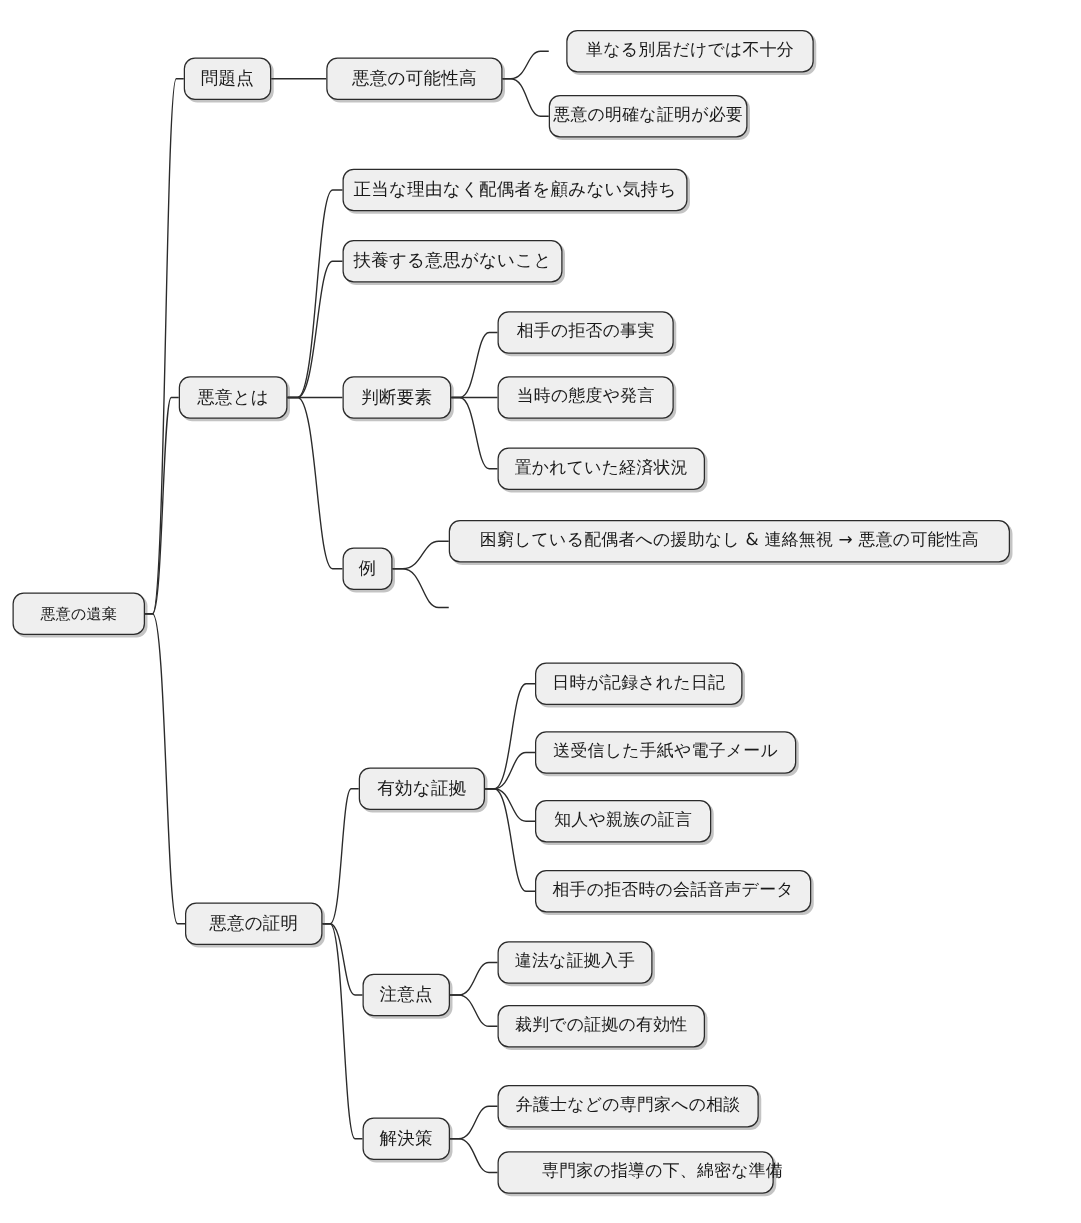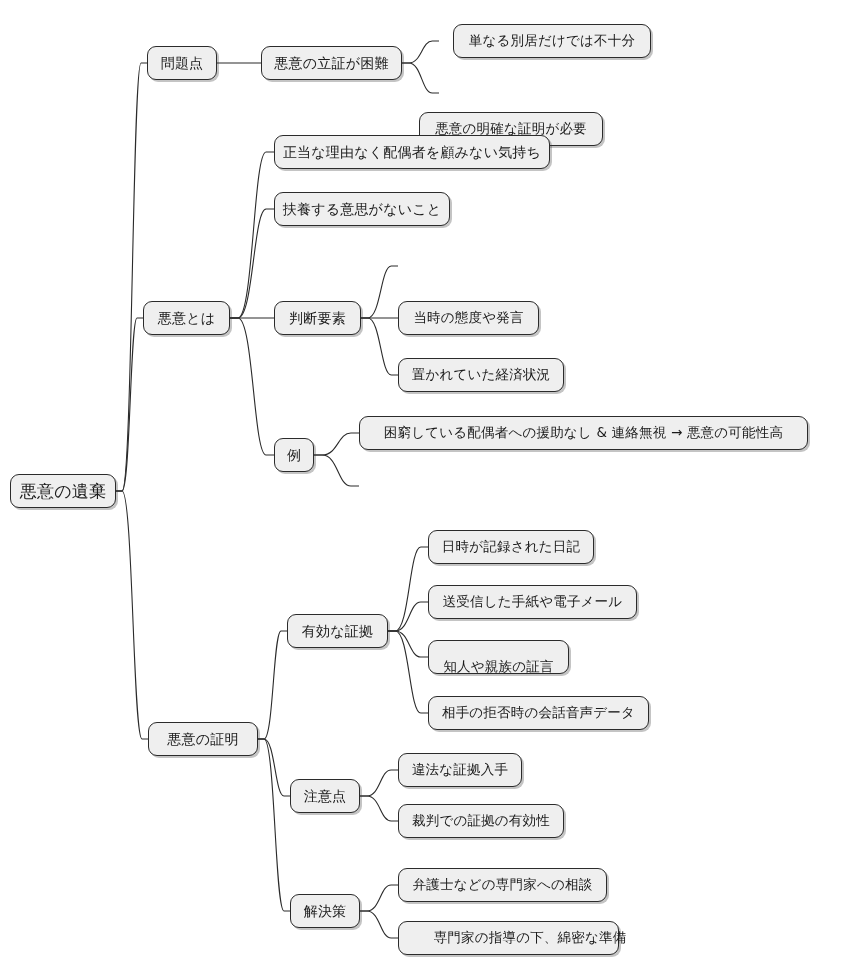--- a/index.html
+++ b/index.html
@@ -50,21 +50,21 @@
     color: #1a1a1a;
     font-size: 14px;
     line-height: 1;
     white-space: nowrap;
     letter-spacing: 0.2px;
   }
   .mm-node .mm-label {
     display: block;
     padding: 0 2px;
   }
-  .mm-node.level-0 { font-size: 17px; }
+  .mm-node.level-0 { font-size: 12px; }
   .mm-node.level-1 { font-size: 14px; }
   .mm-node.level-2 { font-size: 14px; }
   .mm-node.level-3 { font-size: 13.5px; }
 </style>
 </head>
 <body>
 
 <div id="mindmap-root">
   <svg id="edge-layer" viewBox="0 0 865 978" width="865" height="978" xmlns="http://www.w3.org/2000/svg">
       <path d="M 116 491 L 122 491 C 132.45 491, 132.45 63, 141 63 L 147 63"></path>
@@ -95,59 +95,62 @@
       <path d="M 360 911 L 366.84 911 C 380.216 911, 380.216 938, 391.16 938 L 398 938"></path>
     </svg>
   <div id="node-layer">
       <div class="mm-node level-0" style="left: 10px; top: 474px; width: 106px; height: 34px;">
         <span class="mm-label">悪意の遺棄</span>
       </div>
       <div class="mm-node level-1" style="left: 147px; top: 46px; width: 70px; height: 34px;">
         <span class="mm-label">問題点</span>
       </div>
       <div class="mm-node level-2" style="left: 261px; top: 46px; width: 141px; height: 34px;">
-        <span class="mm-label">悪意の立証が困難</span>
+        <span class="mm-label">悪意の可能性高</span>
       </div>
       <div class="mm-node level-3" style="left: 453px; top: 24px; width: 198px; height: 34px;">
         <span class="mm-label">単なる別居だけでは不十分</span>
       </div>
-      <div class="mm-node level-3" style="left: 419px; top: 76px; width: 184px; height: 34px; margin-top: 36px;">
+      <div class="mm-node level-3" style="left: 439px; top: 76px; width: 159px; height: 34px;">
         <span class="mm-label">悪意の明確な証明が必要</span>
       </div>
       <div class="mm-node level-1" style="left: 143px; top: 301px; width: 87px; height: 34px;">
         <span class="mm-label">悪意とは</span>
       </div>
       <div class="mm-node level-2" style="left: 274px; top: 192px; width: 176px; height: 34px;">
         <span class="mm-label">扶養する意思がないこと</span>
       </div>
       <div class="mm-node level-2" style="left: 274px; top: 135px; width: 276px; height: 34px;">
         <span class="mm-label">正当な理由なく配偶者を顧みない気持ち</span>
       </div>
       <div class="mm-node level-2" style="left: 274px; top: 301px; width: 87px; height: 34px;">
         <span class="mm-label">判断要素</span>
+      </div>
+      <div class="mm-node level-3" style="left: 398px; top: 249px; width: 141px; height: 34px;">
+        <span class="mm-label">相手の拒否の事実</span>
       </div>
       <div class="mm-node level-3" style="left: 398px; top: 301px; width: 141px; height: 34px;">
         <span class="mm-label">当時の態度や発言</span>
       </div>
       <div class="mm-node level-3" style="left: 398px; top: 358px; width: 166px; height: 34px;">
         <span class="mm-label">置かれていた経済状況</span>
       </div>
       <div class="mm-node level-2" style="left: 274px; top: 438px; width: 40px; height: 34px;">
         <span class="mm-label">例</span>
       </div>
       <div class="mm-node level-3" style="left: 359px; top: 416px; width: 449px; height: 34px;">
         <span class="mm-label">困窮している配偶者への援助なし &amp; 連絡無視 → 悪意の可能性高</span>
       </div>
       <div class="mm-node level-1" style="left: 148px; top: 722px; width: 110px; height: 34px;">
         <span class="mm-label">悪意の証明</span>
       </div>
       <div class="mm-node level-2" style="left: 287px; top: 614px; width: 101px; height: 34px;">
         <span class="mm-label">有効な証拠</span>
       </div>
-      <div class="mm-node level-3" style="left: 428px; top: 640px; width: 141px; height: 34px; align-items: flex-end;">
+      <div class="mm-node level-3" style="left: 428px; top: 640px; width: 141px; height: 34px;">
         <span class="mm-label">知人や親族の証言</span>
       </div>
       <div class="mm-node level-3" style="left: 428px; top: 530px; width: 166px; height: 34px;">
         <span class="mm-label">日時が記録された日記</span>
       </div>
       <div class="mm-node level-3" style="left: 428px; top: 585px; width: 209px; height: 34px;">
         <span class="mm-label">送受信した手紙や電子メール</span>
       </div>
       <div class="mm-node level-3" style="left: 428px; top: 696px; width: 221px; height: 34px;">
         <span class="mm-label">相手の拒否時の会話音声データ</span>

